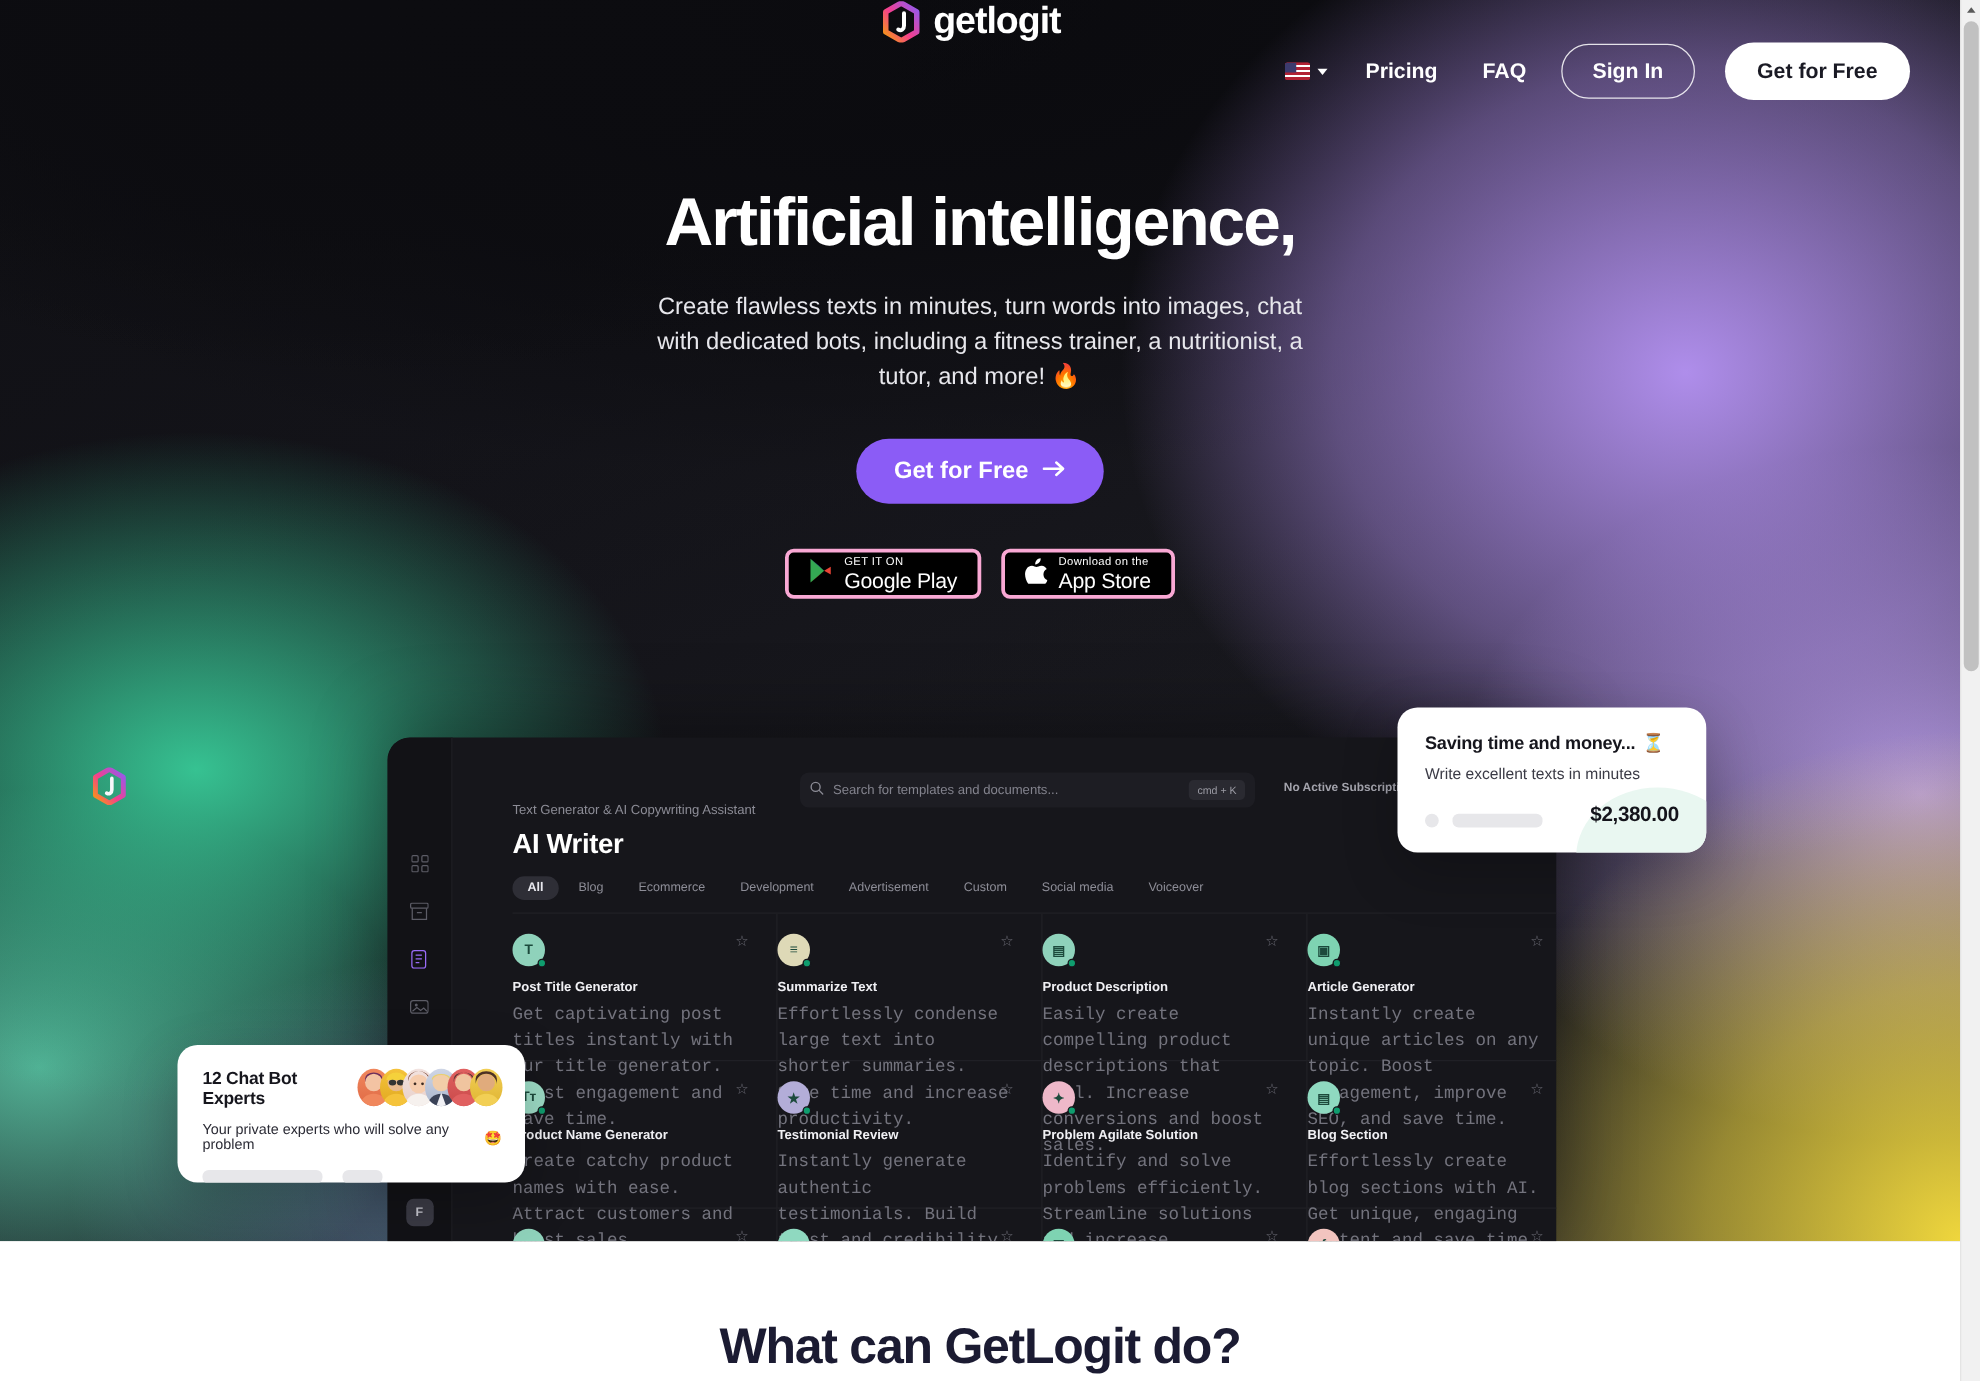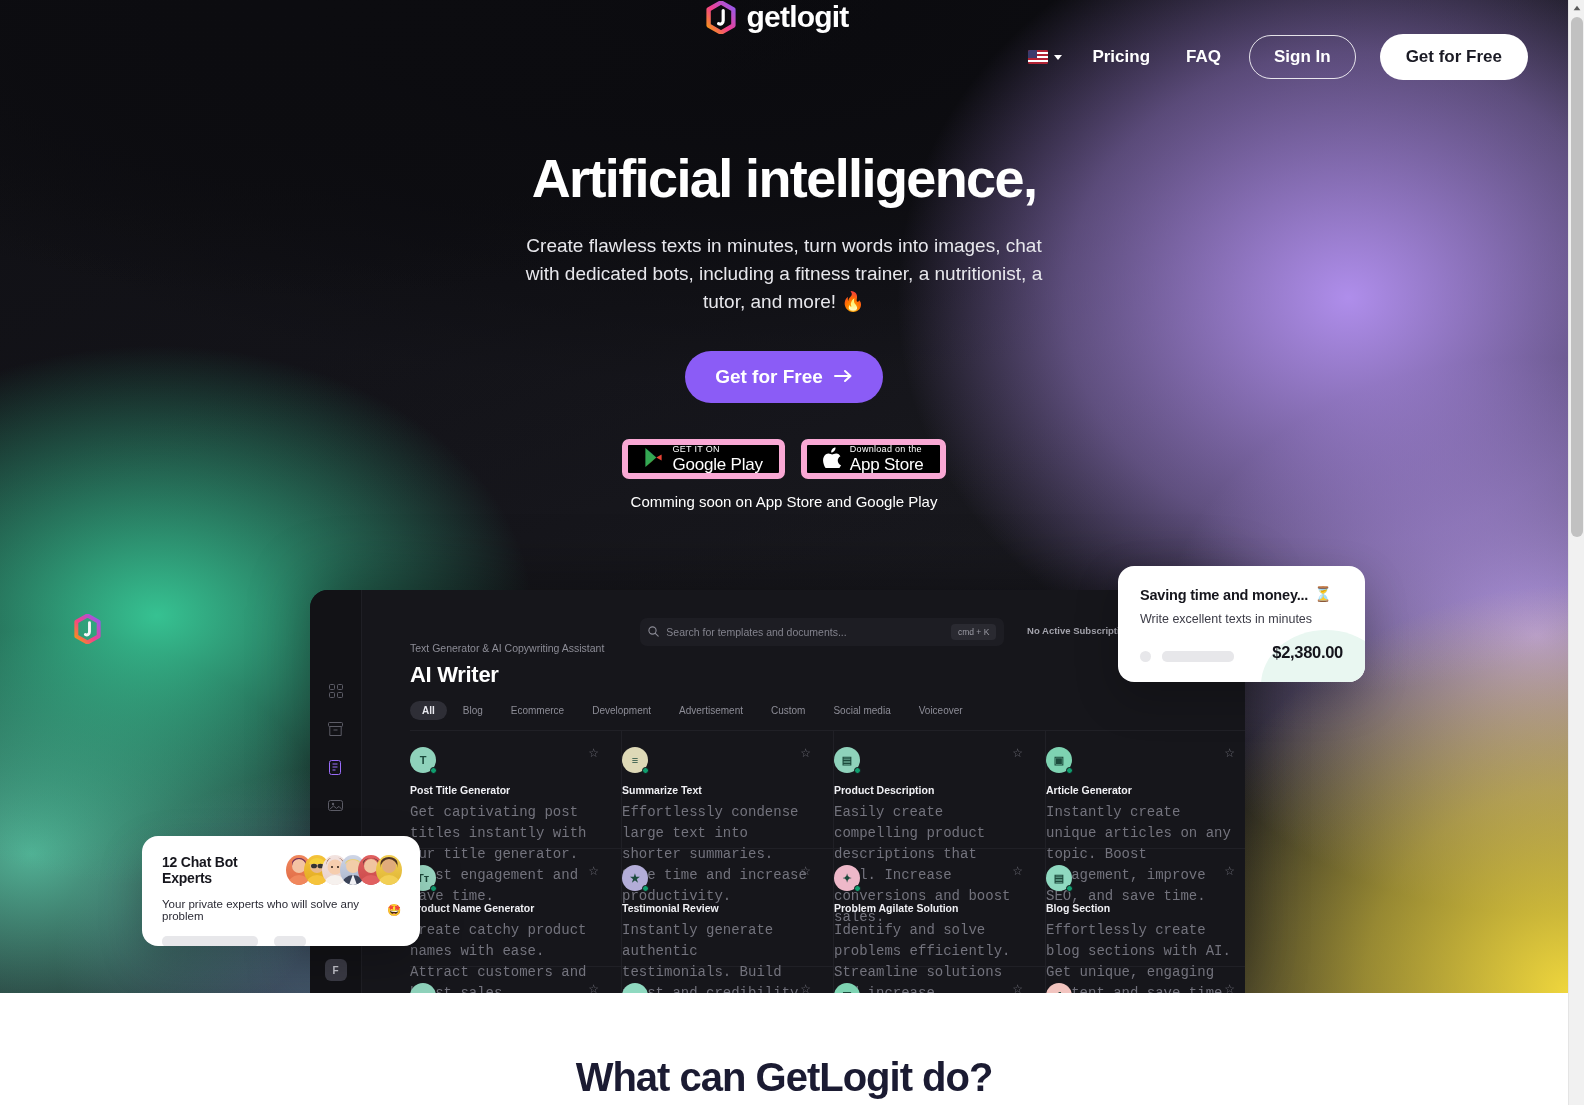--- a/index.html
+++ b/index.html
@@ -186,21 +186,21 @@
     margin-top: 36px;
     display: flex;
     justify-content: center;
     gap: 16px;
   }
   .store-badge {
     display: flex;
     align-items: center;
     gap: 9px;
     background: #000000;
-    border: 6px solid #f9a8d4;
+    border: 3px solid #f9a8d4;
     border-radius: 7px;
     padding: 8px 16px;
     cursor: pointer;
     height: 40px;
   }
   .store-text { text-align: left; line-height: 1; }
   .store-sm {
     color: #ffffff;
     font-size: 9px;
     letter-spacing: 0.3px;
@@ -644,21 +644,20 @@
               <path d="M13.4 6.6c-1.8-.1-3.3 1-4.2 1-.9 0-2.2-1-3.6-1-1.9 0-3.7 1.1-4.6 2.9-2 3.4-.5 8.5 1.4 11.3.9 1.3 2 2.8 3.5 2.7 1.4-.1 1.9-.9 3.6-.9 1.7 0 2.1.9 3.6.9 1.5 0 2.5-1.4 3.4-2.7.7-1 1-1.5 1.5-2.6-3.9-1.5-4.5-6.9-.6-9-.9-1.3-2.2-2.5-4-2.6z" fill="#ffffff"></path>
             </svg>
           </span>
           <span class="store-text">
             <span class="store-sm">Download on the</span>
             <span class="store-lg">App Store</span>
           </span>
         </div>
       </div>
 
-      <p class="soon">Comming soon on App Store and Google Play</p>
     </div>
 
     <div class="mockup">
       <div class="mock-sidebar">
         <div class="side-icon">
           <svg width="14" height="14" viewBox="0 0 14 14">
               <rect x="0.5" y="0.5" width="5" height="5" rx="1" fill="none" stroke="currentColor"></rect>
               <rect x="8.5" y="0.5" width="5" height="5" rx="1" fill="none" stroke="currentColor"></rect>
               <rect x="0.5" y="8.5" width="5" height="5" rx="1" fill="none" stroke="currentColor"></rect>
               <rect x="8.5" y="8.5" width="5" height="5" rx="1" fill="none" stroke="currentColor"></rect>

